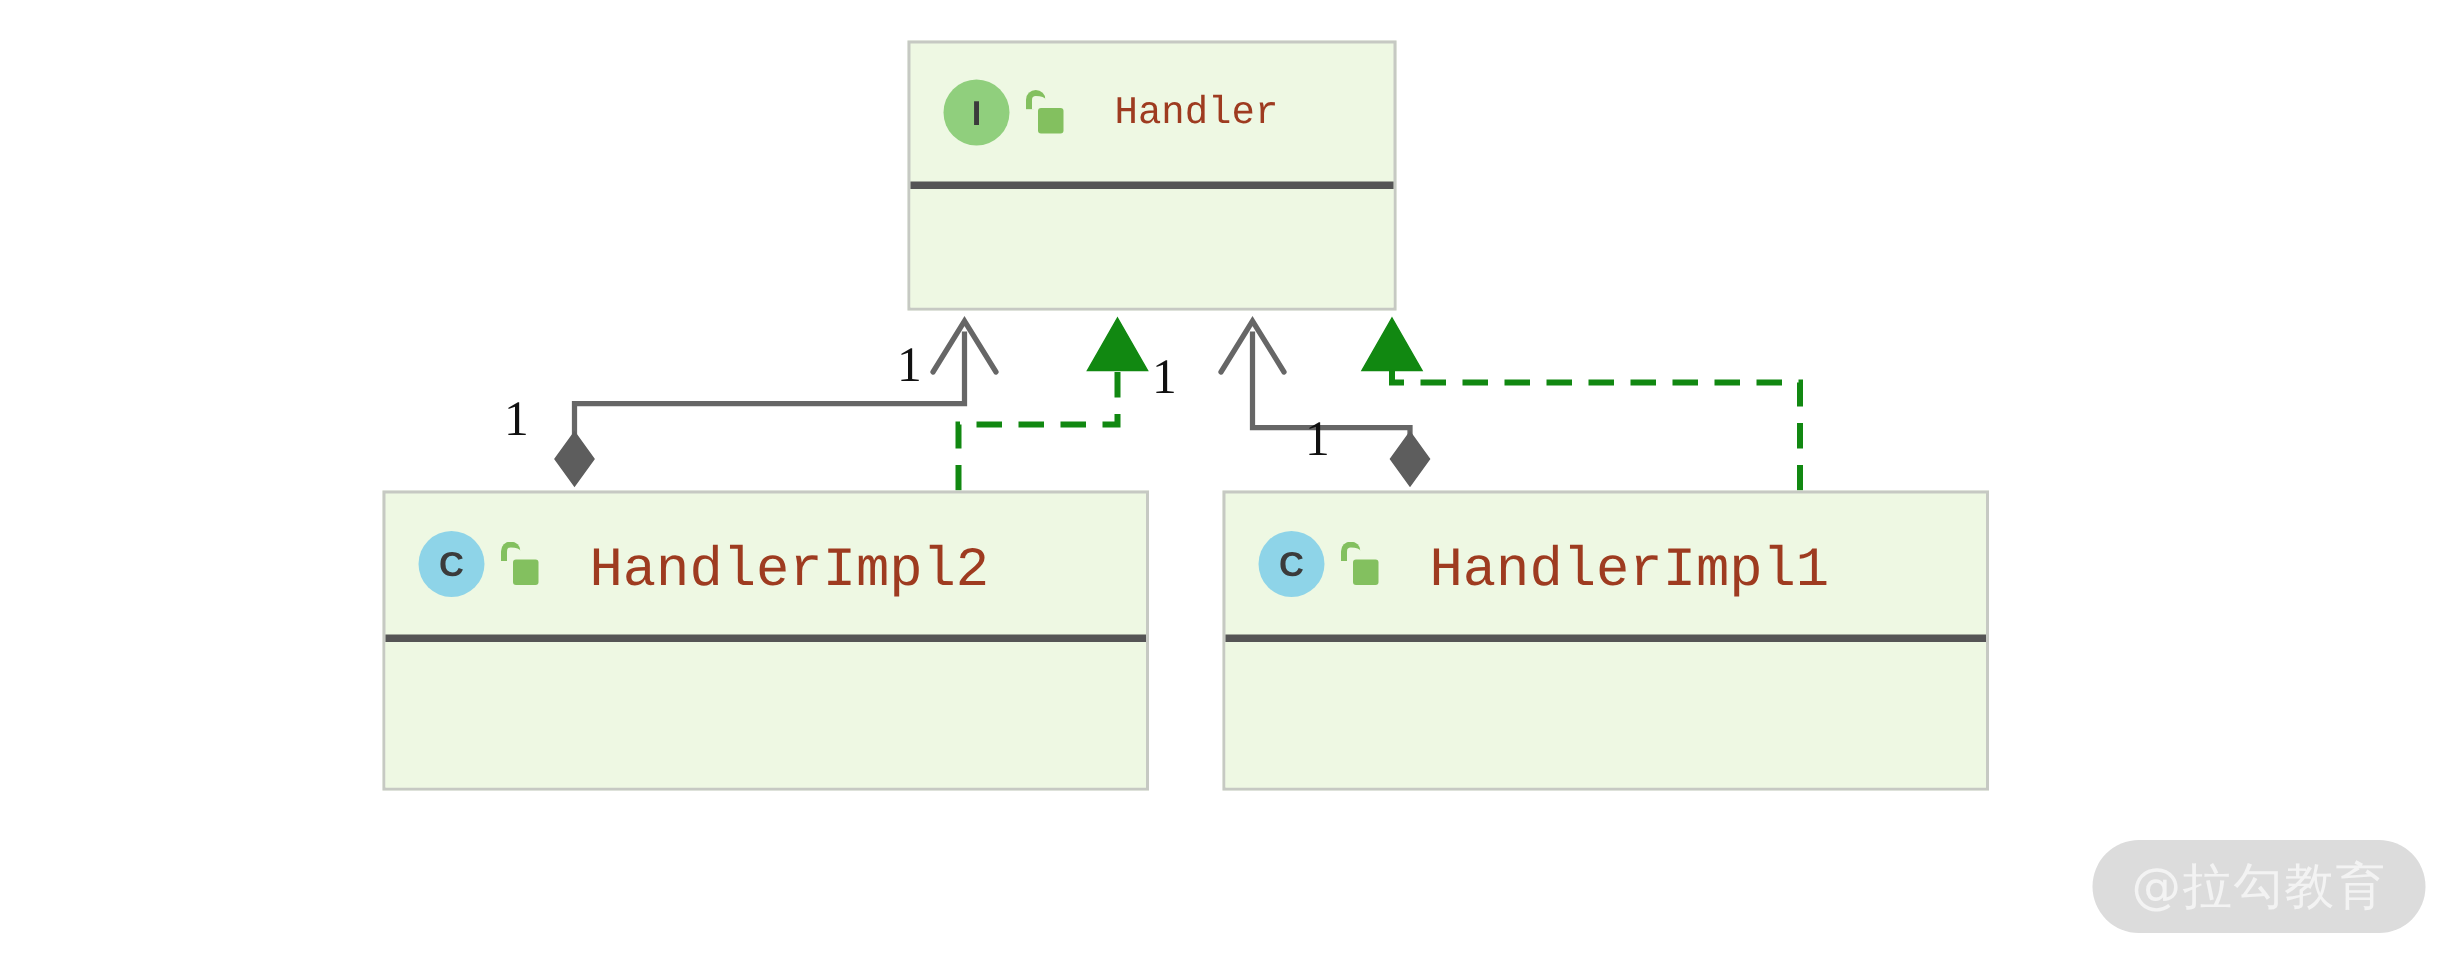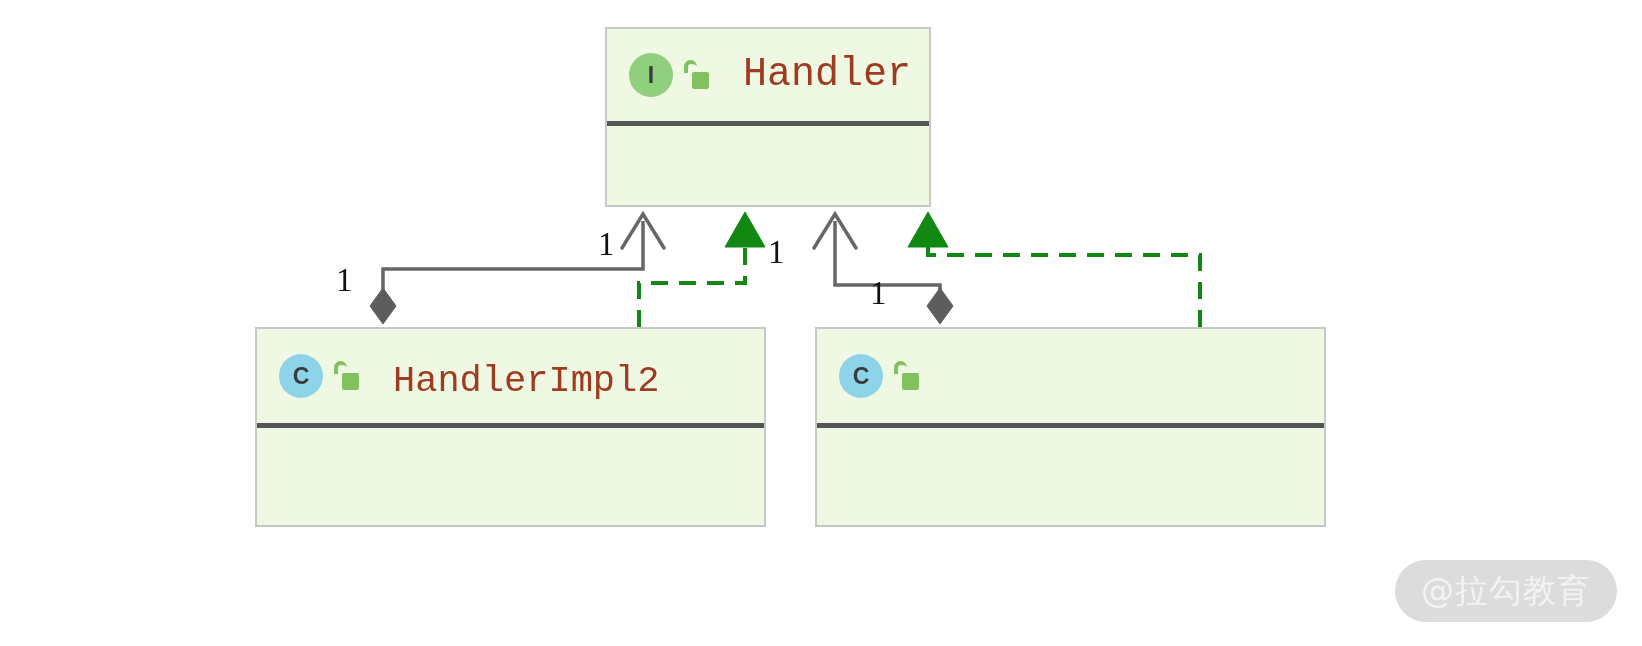--- a/index.html
+++ b/index.html
@@ -103,21 +103,21 @@
     height: 17px;
     background: #83c05f;
     border-radius: 2px;
   }
 
   .uml-title {
     flex: 0 0 auto;
     margin-left: 34px;
     color: #9e3b20;
     font-family: "Liberation Mono", monospace;
-    font-size: 40px;
+    font-size: 26px;
     line-height: 1;
     white-space: nowrap;
   }
   .uml-title.small {
     font-size: 37px;
     margin-top: 11px;
   }
 
   
   .mult-label {
@@ -215,20 +215,21 @@
     <div class="uml-body" style="top:99px; height:97px;"></div>
   </div>
 
   <div class="uml-box" style="left:815px; top:327px; width:511px; height:200px;">
     <div class="uml-header" style="height:94px;">
       <div class="stereo-circle stereo-class">C</div>
       <div class="lock-icon">
         <div class="shackle"></div>
         <div class="body"></div>
       </div>
+      <div class="uml-title small">HandlerImpl1</div>
     </div>
     <div class="uml-divider" style="top:94px;"></div>
     <div class="uml-body" style="top:99px; height:97px;"></div>
   </div>
 
   <div id="watermark">
     <span>@拉勾教育</span>
   </div>
 
 </div>

